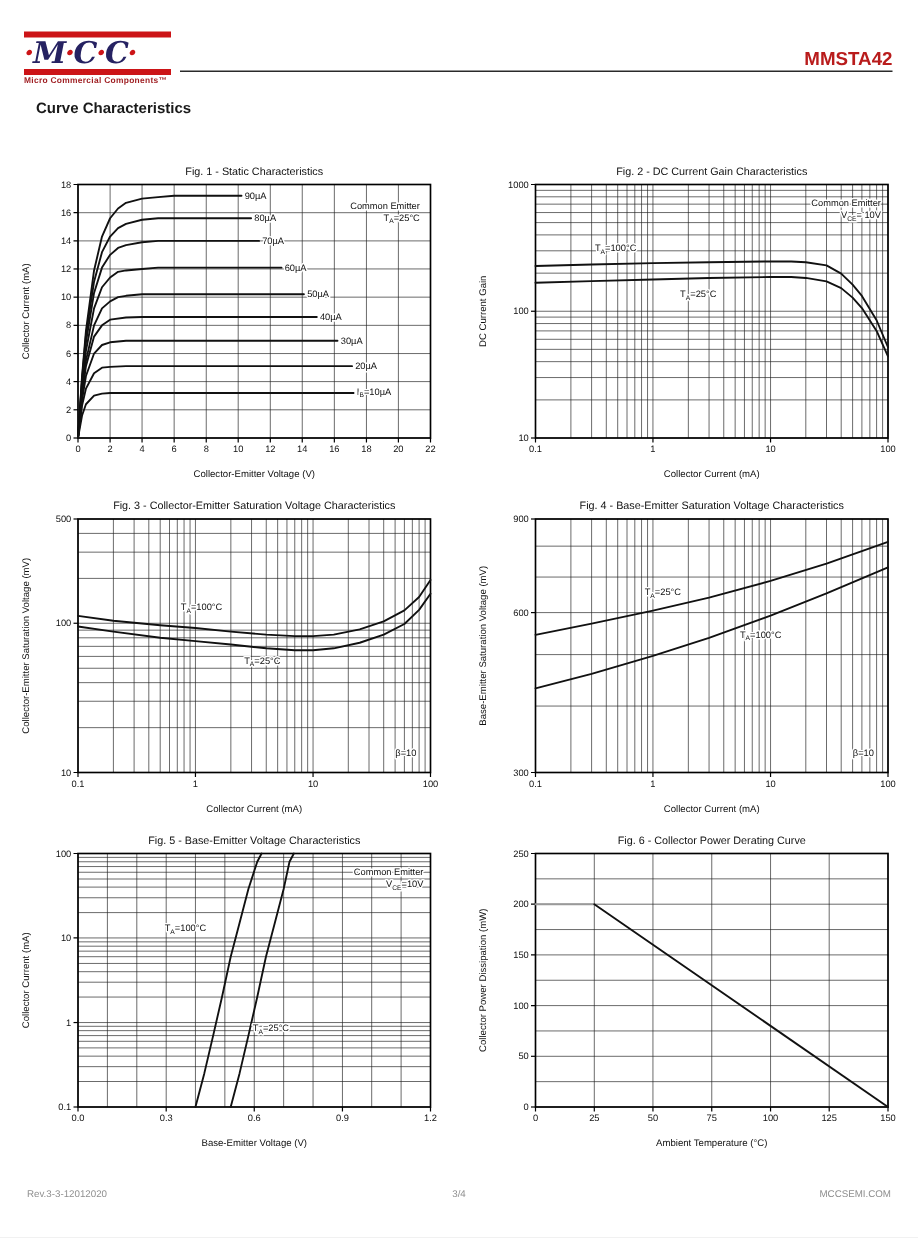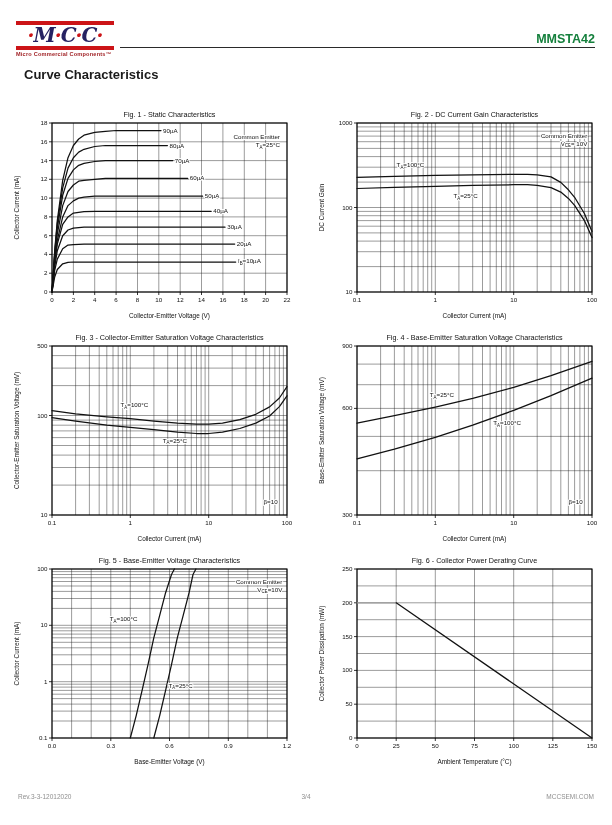--- a/index.html
+++ b/index.html
@@ -3,27 +3,27 @@
 <meta charset="utf-8">
 <style>
   html,body{margin:0;padding:0;background:#e8e8e8;}
   body{font-family:"Liberation Sans",sans-serif;}
   .page{position:relative;width:612px;height:825px;background:#ffffff;margin:0 auto;overflow:hidden;}
 
   
   .logo{position:absolute;left:16px;top:21px;width:98px;}
   .logo .bar{height:4px;background:#cc1417;margin:0;}
   .brand{font-family:"DejaVu Serif",serif;font-style:italic;font-weight:bold;
-         font-size:20px;line-height:21px;color:#262262;text-align:center;letter-spacing:-1px;}
+         font-size:20px;line-height:21px;color:#262262;text-align:left;letter-spacing:-1px;}
   .brand .dot{color:#cc1417;}
   .brand-sub{font-size:5.6px;font-weight:bold;color:#9e1b1f;letter-spacing:.2px;
              white-space:nowrap;margin-top:1px;}
   .header-rule{position:absolute;left:120px;right:17px;top:47px;border-top:1.6px solid #2a2a2a;}
-  .part-number{position:absolute;right:17px;top:32px;font-size:12.5px;font-weight:bold;color:#15803d;}
-  .section-title{position:absolute;left:24px;top:67px;font-size:13px;font-weight:bold;color:#1a1a1a;}
+  .part-number{position:absolute;right:17px;top:32px;font-size:12.5px;font-weight:bold;color:#b91c1c;}
+  .section-title{position:absolute;left:24px;top:67px;font-size:10px;font-weight:bold;color:#1a1a1a;}
 
   
   .charts{position:absolute;left:10px;top:108px;display:grid;
           grid-template-columns:285px 285px;column-gap:20px;row-gap:9px;}
   .chart{width:285px;height:214px;}
   .chart svg text{font-family:"Liberation Sans",sans-serif;fill:#111;}
   .ctitle{font-size:7.2px;}
   .alabel{font-size:6.4px;}
   .tickl{font-size:6.2px;}
   .gridl{stroke:#222;stroke-width:.45;}

